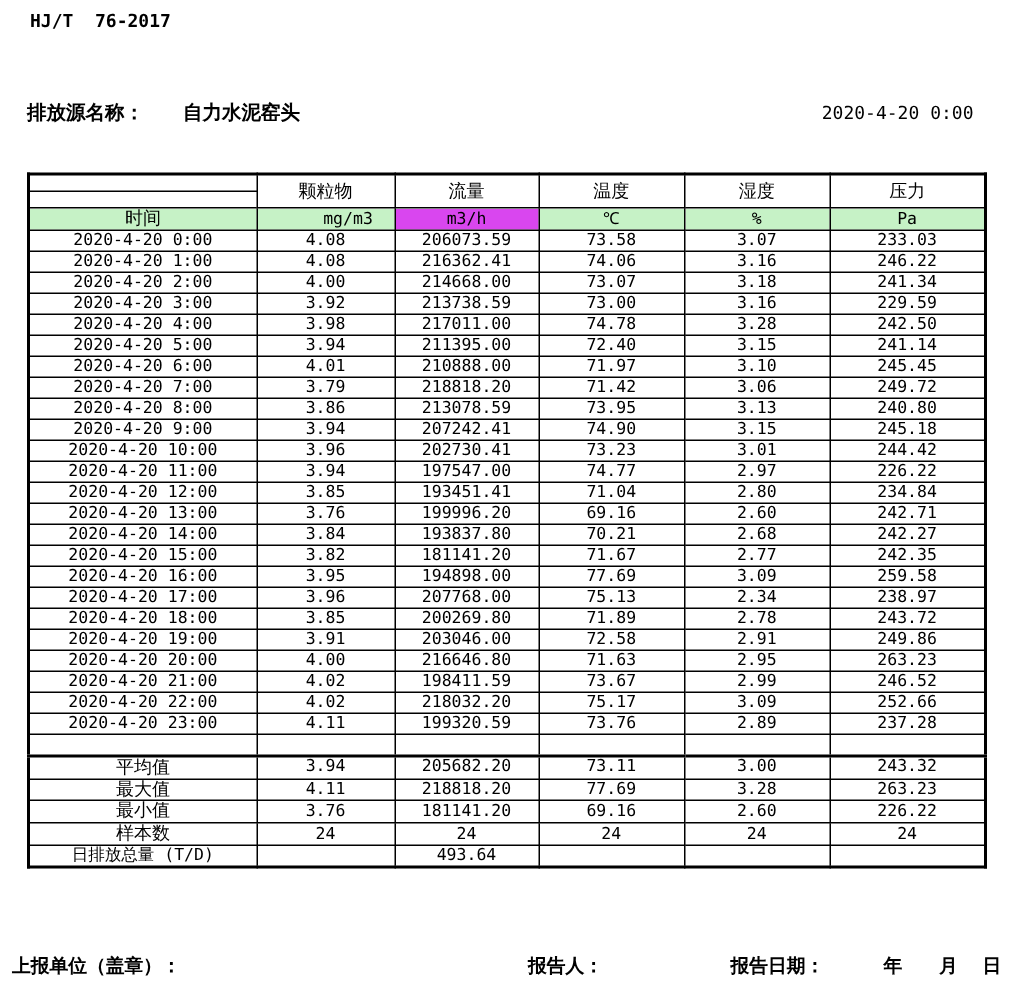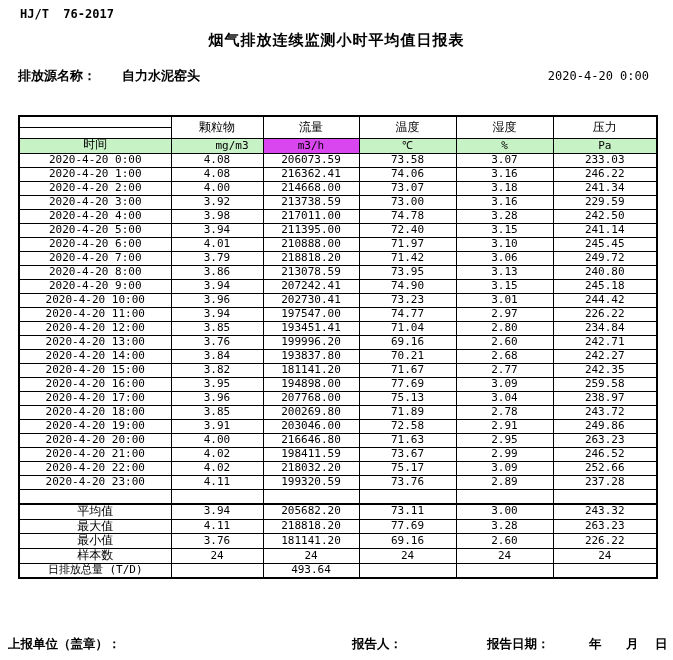--- a/index.html
+++ b/index.html
@@ -36,21 +36,21 @@
     border:1px solid #000; padding:0 2px; margin:0;
     text-align:center; vertical-align:middle;
     font-family:"DejaVu Sans Mono", monospace;
     font-size:11px; line-height:1.15; height:13px;
     white-space:nowrap; overflow:hidden; font-weight:normal;
   }
   table.report th { font-family:"Liberation Sans", sans-serif; font-size:12px; }
   tr.hblank td { height:10px; }
   tr.htop td { height:10px; }
   tr.units td { height:13px; }
-  tr.units td.cjk { font-family:Liberation Mono, monospace; font-size:12px;margin-left:32px; }
+  tr.units td.cjk { font-family:Liberation Serif, serif; font-size:12px;margin-left:32px; }
   tbody[data-name="summary-rows"] tr:first-child td { border-top:2px solid #000; }
   td.left { text-align:left; padding-left:5px; font-family:"Liberation Sans", sans-serif; font-size:11.5px; }
   tbody tr td[data-name="time-cell"],
   tbody tr td[data-name="summary-label-cell"] { font-family:"DejaVu Sans Mono", monospace; }
   tbody tr td[data-name="summary-label-cell"]:not(.left) { font-family:"Liberation Sans", sans-serif; font-size:12px; }
 
   .note {
     position:absolute; left:8px; top:615px;
     font-size:12px; font-weight:bold;
   }
@@ -63,21 +63,20 @@
   .sign .s-year { left:589px; }
   .sign .s-month { left:626px; }
   .sign .s-day { left:655px; }
 </style>
 </head>
 <body>
 
 <div class="page" data-name="report-page">
 
   <div class="std" data-name="standard-code">HJ/T  76-2017</div>
-  <div class="title" data-name="page-title">烟气排放连续监测小时平均值日报表</div>
 
   <div class="meta" data-name="meta-row">
     <div data-name="emission-source">
       <span class="src-lbl" data-name="source-label">排放源名称：</span><span class="src-val" data-name="source-name">自力水泥窑头</span>
     </div>
     <div class="date" data-name="report-datetime">2020-4-20 0:00</div>
   </div>
 
   <table class="report" data-name="hourly-average-table">
     <colgroup>
@@ -244,21 +243,21 @@
           <td data-name="value-cell">194898.00</td>
           <td data-name="value-cell">77.69</td>
           <td data-name="value-cell">3.09</td>
           <td data-name="value-cell">259.58</td>
         </tr>
         <tr data-name="table-row">
           <td data-name="time-cell">2020-4-20 17:00</td>
           <td data-name="value-cell">3.96</td>
           <td data-name="value-cell">207768.00</td>
           <td data-name="value-cell">75.13</td>
-          <td data-name="value-cell">3.04</td>
+          <td data-name="value-cell">2.34</td>
           <td data-name="value-cell">238.97</td>
         </tr>
         <tr data-name="table-row">
           <td data-name="time-cell">2020-4-20 18:00</td>
           <td data-name="value-cell">3.85</td>
           <td data-name="value-cell">200269.80</td>
           <td data-name="value-cell">71.89</td>
           <td data-name="value-cell">2.78</td>
           <td data-name="value-cell">243.72</td>
         </tr>

